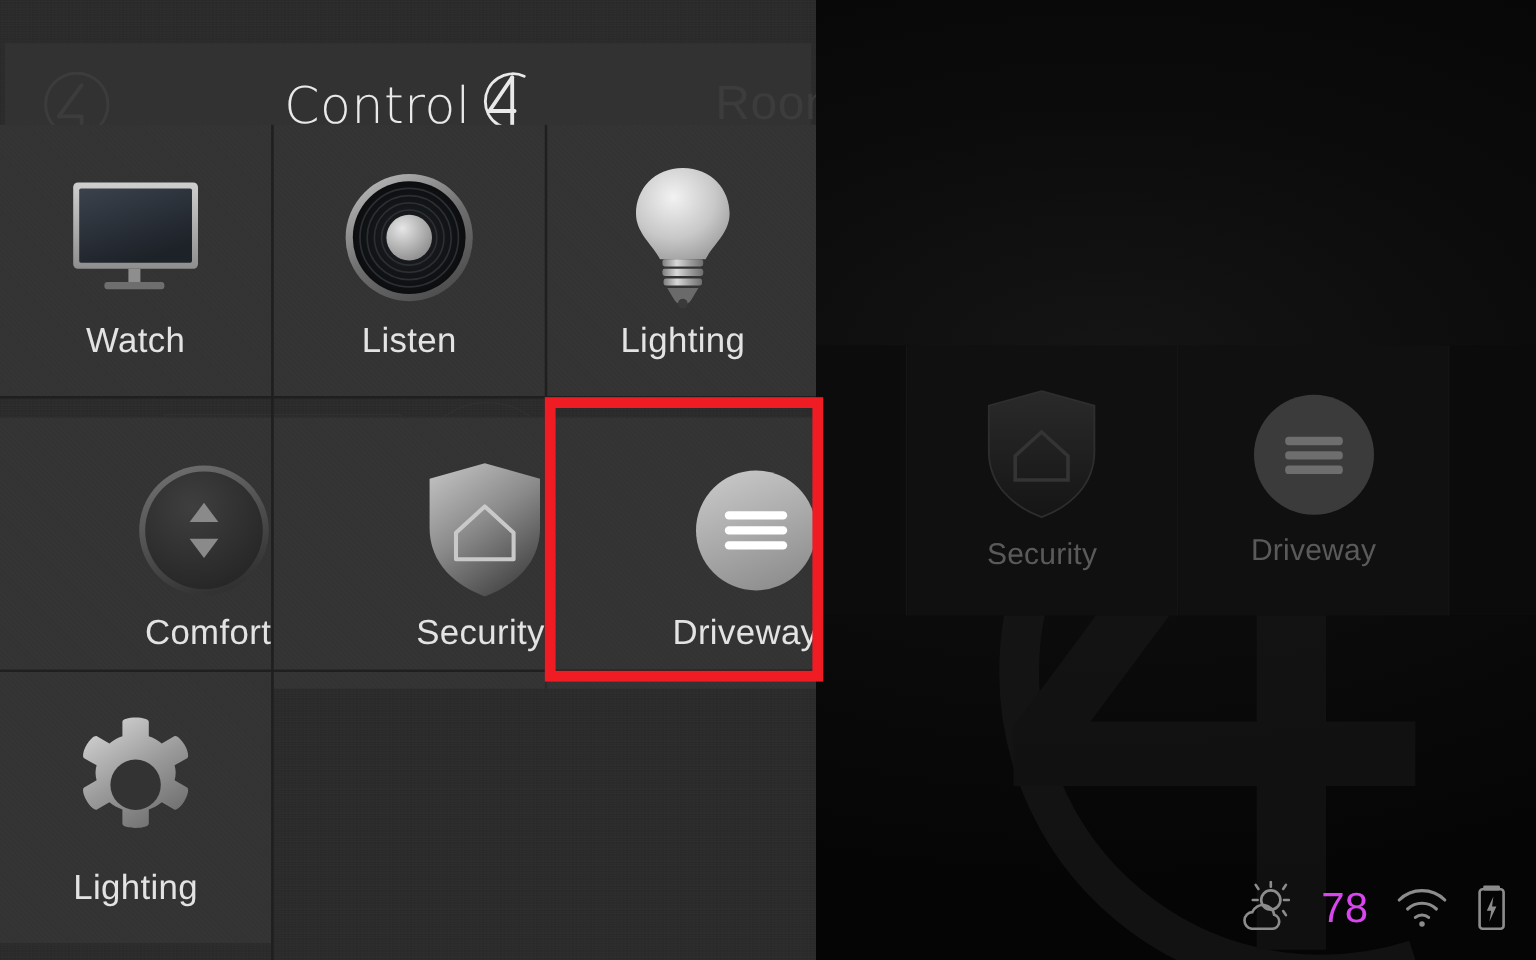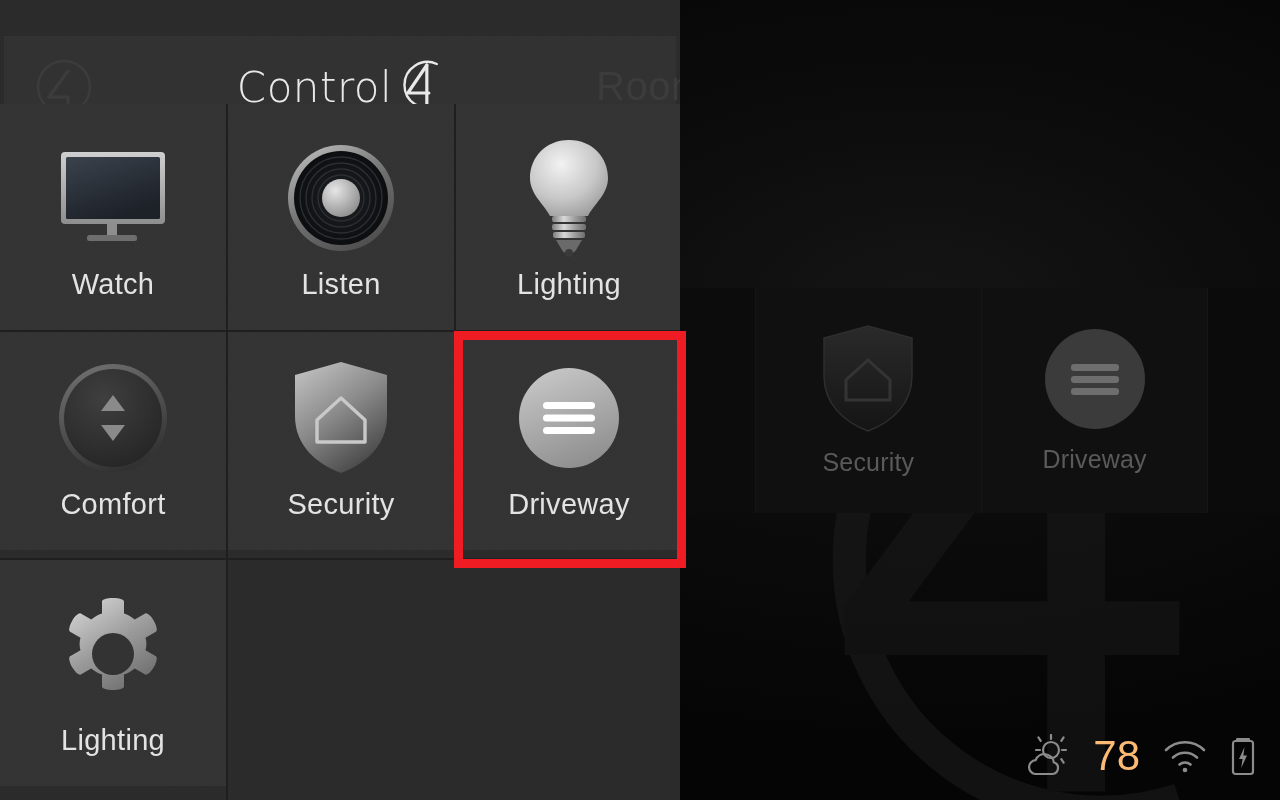--- a/index.html
+++ b/index.html
@@ -48,21 +48,21 @@
   .dim-label{
     margin-top:14px;font-size:25px;color:#5a5a5a;letter-spacing:.2px;font-weight:400;
   }
 
   
   .statusbar{
     position:absolute;right:24px;bottom:22px;
     display:flex;align-items:center;gap:22px;
     color:#8c8c8c;
   }
-  .statusbar .temp{font-size:42px;color:#fdba74;line-height:1;font-weight:300;}
+  .statusbar .temp{font-size:35px;color:#d946ef;line-height:1;font-weight:300;}
   .statusbar svg{display:block;}
 
   
   .panel{
     position:absolute;left:0;top:0;width:680px;height:800px;
     background:#2b2b2b;
     overflow:hidden;
   }
   .panel::before{ 
     content:"";position:absolute;inset:0;pointer-events:none;
@@ -131,21 +131,21 @@
   }
   .tile .icon{position:relative;z-index:2;display:flex;align-items:center;justify-content:center;height:128px;}
   .tile .label{
     position:relative;z-index:2;
     margin-top:6px;font-size:29px;color:#e3e3e3;font-weight:300;letter-spacing:.3px;
   }
   .sep-v{position:absolute;width:2px;background:#1f1f1f;}
   .sep-h{position:absolute;height:2px;background:#1f1f1f;}
 
   
-  .r0{top:0px;} .r1{top:220px;} .r2{top:456px;}
+  .r0{top:0px;} .r1{top:244px;align-items:flex-end;} .r2{top:456px;}
   .k0{left:0px;} .k1{left:228px;} .k2{left:456px;}
 
   
   .highlight{
     position:absolute;left:454px;top:331px;width:232px;height:237px;
     border:9px solid #f01c24;box-sizing:border-box;z-index:30;pointer-events:none;
   }
 
   .icon svg{display:block;}
 </style>

